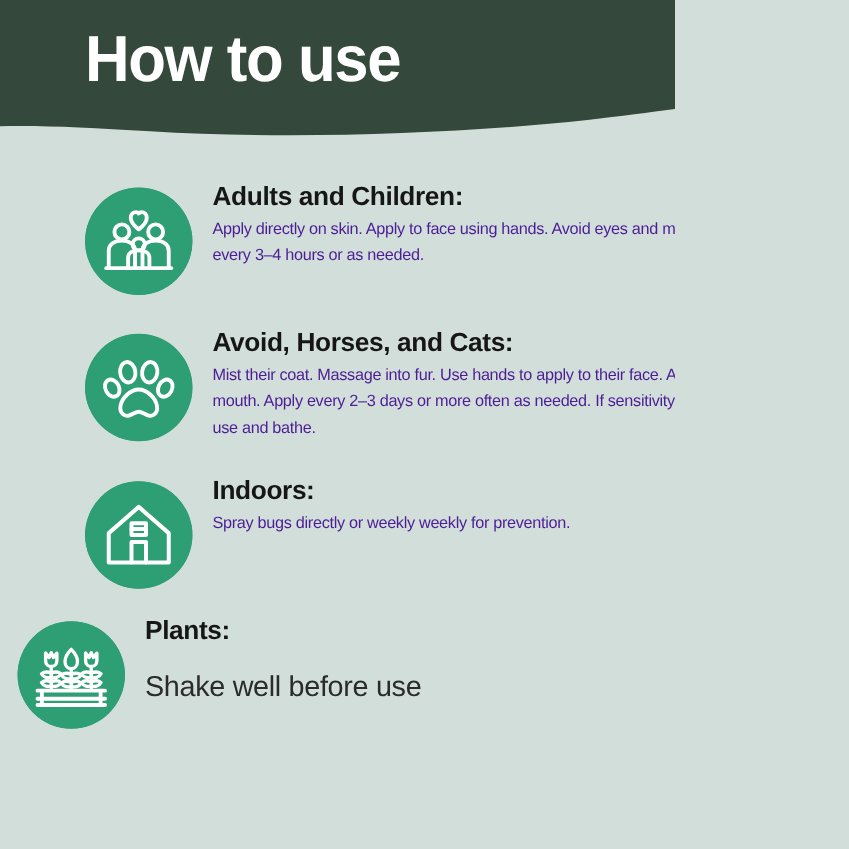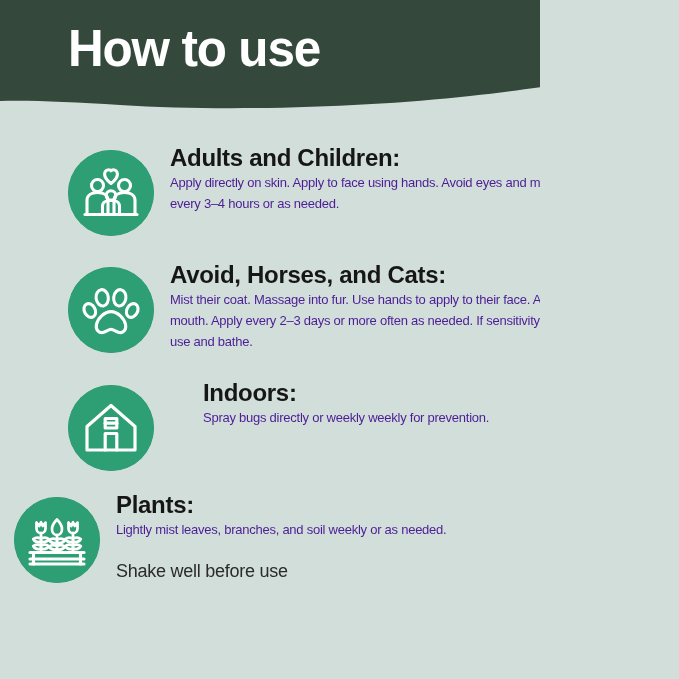--- a/index.html
+++ b/index.html
@@ -80,50 +80,50 @@
     display: block;
   }
   .row-text {
     flex: 1 1 auto;
     padding-left: 16px;
     padding-top: 0px;
   }
   .row-title {
     font-family: "Liberation Sans", sans-serif;
     font-weight: bold;
-    font-size: 24px;
+    font-size: 21px;
     line-height: 27px;
     color: #161616;
     letter-spacing: -0.3px;
     margin: 0 0 1px 0;
   }
   .row-body {
     font-family: "Liberation Sans", sans-serif;
     font-weight: normal;
     font-size: 13px;
     line-height: 21px;
     color: #4c1d95;
     letter-spacing: -0.25px;
     margin: 0;
     max-width: 455px;
   }
   .row-note {
     font-family: "Liberation Sans", sans-serif;
     font-weight: normal;
-    font-size: 18px;
+    font-size: 23px;
     line-height: 24.5px;
     color: #2b2b2b;
     letter-spacing: -0.25px;
     margin: 19px 0 0 0;
   }
 
   
   #row-0 { margin-top: 22px; }
   #row-1 { margin-top: 25px; }
-  #row-2 { margin-top: 26px; gap: 33px; }
+  #row-2 { margin-top: 26px; }
   #row-3 { margin-top: 20px; padding-left: 14px; }
 </style>
 </head>
 <body>
 
 <div id="page">
 
   <div class="header">
     <svg class="header-svg" width="679" height="120" viewBox="0 0 679 120">
       <path d="M0,0 L679,0 L679,76 C600,76 560,86 470,96 C370,107 230,112 120,105 C70,102 30,100 0,101 Z" fill="#34493b"></path>
@@ -236,19 +236,18 @@
           <g fill="none" stroke="#ffffff" stroke-width="3.1" stroke-linecap="round" stroke-linejoin="round">
             <path d="M16,55.5 L70,55.5"></path>
             <path d="M19.5,55.5 L19.5,67 M66.5,55.5 L66.5,67"></path>
             <path d="M16,62 L70,62"></path>
             <path d="M16,67 L70,67"></path>
           </g>
         </svg>
       </div>
       <div class="row-text">
         <div class="row-title">Plants:</div>
-        <div class="row-body">Lightly mist leaves, branches, and soil weekly or as needed.</div>
         <div class="row-note">Shake well before use</div>
       </div>
     </div>
 
   </div>
 </div>
 
 </body></html>

